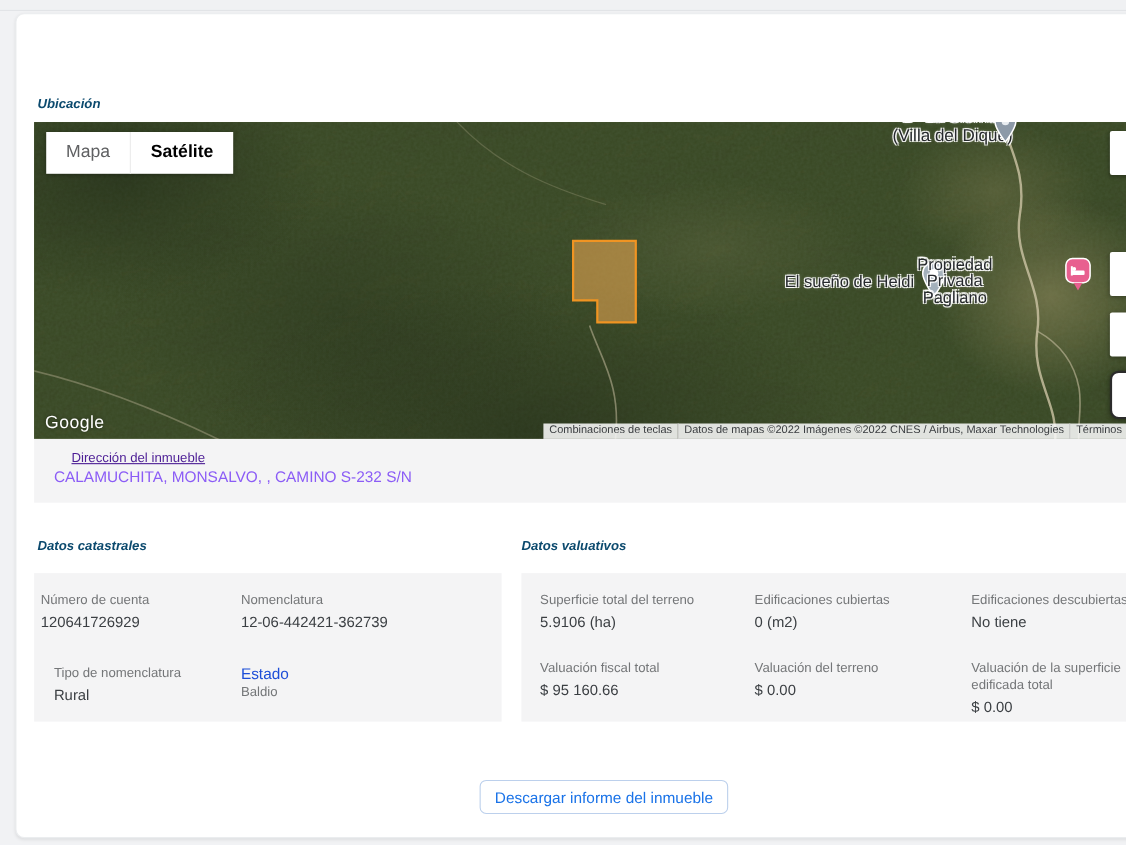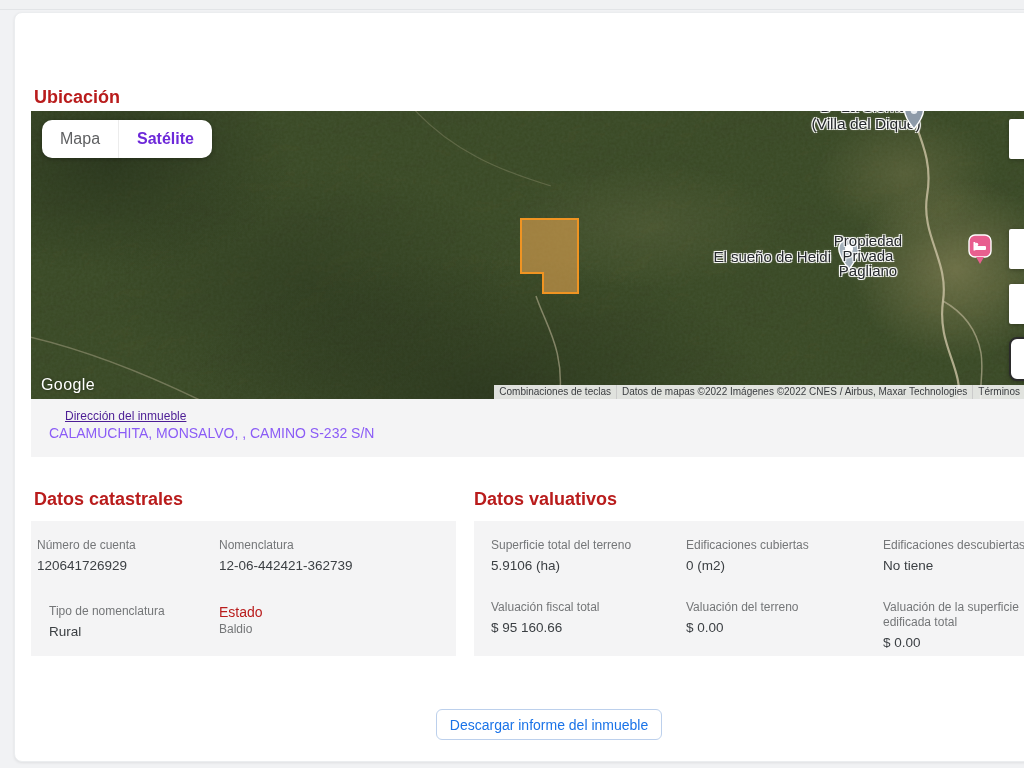--- a/index.html
+++ b/index.html
@@ -5,40 +5,40 @@
   * { margin:0; padding:0; box-sizing:border-box; }
   html,body { width:1024px; height:768px; overflow:hidden;
     font-family:"Liberation Sans", sans-serif; background:#f1f2f4; }
   .top-strip { position:absolute; left:0; top:0; width:1024px; height:10px;
     background:#f0f1f3; border-bottom:1px solid #e2e4e7; }
   .card { position:absolute; left:14px; top:12px; width:1036px; height:750px;
     background:#ffffff; border:1px solid #ebedef; border-radius:8px;
     box-shadow:0 1px 3px rgba(0,0,0,.08); }
   .page-title { position:absolute; left:19px; top:24px; font-size:18px;
     font-weight:500; color:#1f2328; letter-spacing:.2px; }
-  .sec-heading { position:absolute; font-size:18px; font-weight:700; color:#b91c1c; }
+  .sec-heading { position:absolute; font-size:12px; font-weight:700; color:#0c4a6e;font-style:italic; }
 
   
   .map { position:absolute; left:16px; top:98px; width:994px; height:288px;
     overflow:hidden; background:#55644a; cursor:grab; }
   .map svg.texture { position:absolute; left:0; top:0; }
   .map-shading { position:absolute; left:0; top:0; width:100%; height:100%;
     background:
       radial-gradient(260px 160px at 8% 18%, rgba(22,30,18,.40), transparent 70%),
       radial-gradient(420px 200px at 45% 98%, rgba(20,26,16,.35), transparent 70%),
       radial-gradient(300px 170px at 28% 60%, rgba(24,32,20,.25), transparent 70%),
       radial-gradient(150px 130px at 93% 55%, rgba(170,158,110,.45), transparent 70%),
       radial-gradient(130px 90px at 88% 22%, rgba(150,142,96,.30), transparent 70%),
       radial-gradient(200px 90px at 62% 40%, rgba(140,138,98,.18), transparent 70%); }
   .overlay-svg { position:absolute; left:0; top:0; }
 
   .maptype { position:absolute; left:11px; top:9px; height:38px; background:#fff;
-    border-radius:10px; box-shadow:0 1px 4px rgba(0,0,0,.3); display:flex; }
+    border-radius:0; box-shadow:0 1px 4px rgba(0,0,0,.3); display:flex; }
   .mt-btn { padding:0 18px; line-height:38px; font-size:16px; color:#5f6062; cursor:pointer; }
-  .mt-btn.active { font-weight:700; color:#6d28d9; }
+  .mt-btn.active { font-weight:700; color:#000000; }
   .mt-btn + .mt-btn { border-left:1px solid #ececec; }
 
   .map-label { position:absolute; color:#26292d; font-weight:500;
     text-shadow:-1px -1px 0 rgba(255,255,255,.85), 1px -1px 0 rgba(255,255,255,.85),
       -1px 1px 0 rgba(255,255,255,.85), 1px 1px 0 rgba(255,255,255,.85),
       0 0 3px rgba(255,255,255,.8); }
   .town-label { left:745px; top:-13px; width:180px; text-align:center;
     font-size:15.5px; line-height:17px; }
   .heidi-label { left:655px; top:137px; width:145px; text-align:right; font-size:15px; }
   .pagliano-label { left:785px; top:122px; width:104px; text-align:center;
@@ -63,21 +63,21 @@
   .addr-label { position:absolute; left:34px; top:10px; font-size:12px; color:#4c1d95;text-decoration:underline; }
   .addr-value { position:absolute; left:18px; top:26px; font-size:14px; color:#8b5cf6; }
 
   .cat-box { left:16px; top:508px; width:425px; height:135px; }
   .val-box { left:459px; top:508px; width:577px; height:135px; }
 
   .field { position:absolute; width:165px; }
   .field.wide { width:178px; }
   .f-label { font-size:12px; color:#747678; line-height:15px; }
   .f-value { font-size:13.5px; color:#3b3f43; line-height:17px; margin-top:4px; }
-  .field.inverted .f-label { font-size:14px; color:#b91c1c; line-height:17px; }
+  .field.inverted .f-label { font-size:14px; color:#1d4ed8; line-height:17px; }
   .field.inverted .f-value { font-size:12px; color:#747678; line-height:15px; margin-top:1px; }
 
   .download-btn { position:absolute; left:421px; top:696px; width:226px; height:31px;
     background:#fff; border:1px solid #bcd0ec; border-radius:6px; color:#1a73e8;
     font-size:14px; font-family:"Liberation Sans", sans-serif; cursor:pointer; }
 </style>
 </head>
 <body>
 
 <div class="top-strip"></div>

